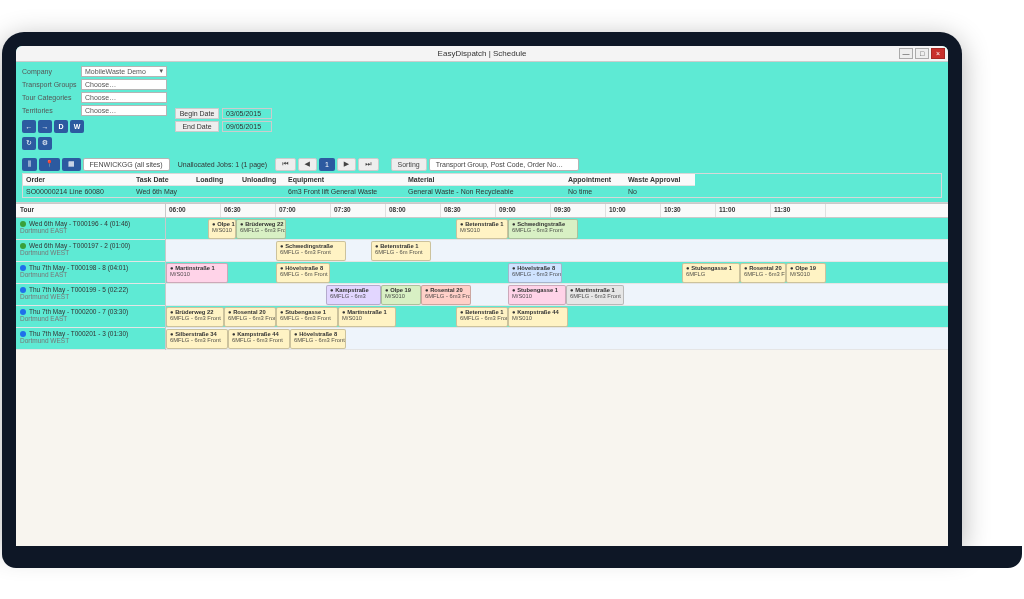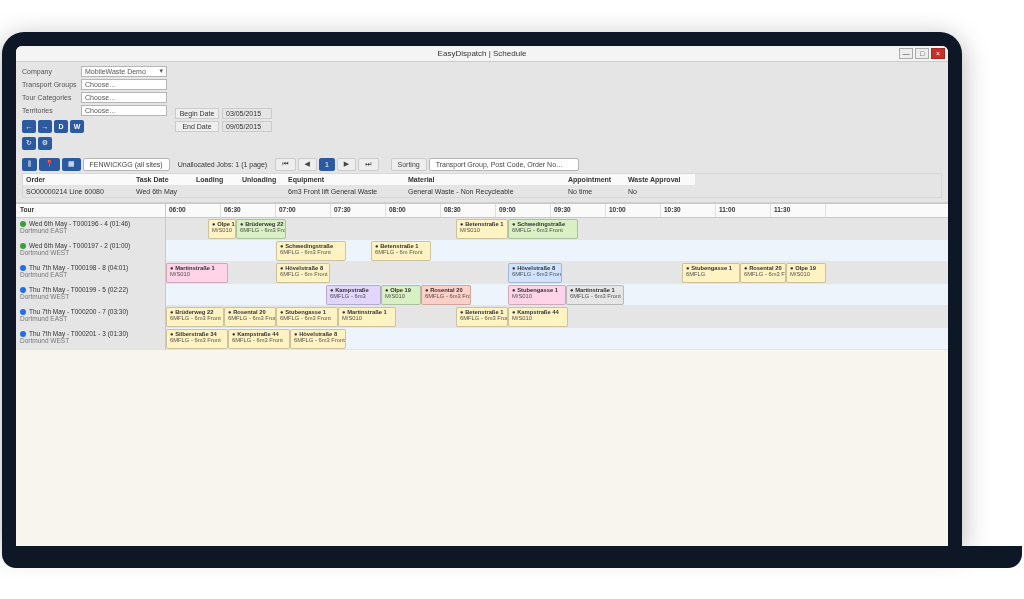--- a/index.html
+++ b/index.html
@@ -1,19 +1,19 @@
 <!DOCTYPE html>
 <html><head>
 <meta charset="utf-8">
 <style>
 *{box-sizing:border-box;margin:0;padding:0;font-family:"Segoe UI",Tahoma,Arial,sans-serif}
 body{display:flex;align-items:center;justify-content:center;min-height:100vh;background:#fff}
 .laptop{width:960px;background:#0e1726;border-radius:22px 22px 0 0;padding:14px 14px 0;box-shadow:0 6px 28px rgba(0,0,0,.3)}
 .laptop-base{width:1020px;height:22px;background:#0e1726;border-radius:0 0 14px 14px}
-.screen{background:#e5e5e5;border-radius:6px 6px 0 0;height:500px;overflow:hidden;font-size:7px;color:#333;display:flex;flex-direction:column}
+.screen{background:#5eead4;border-radius:6px 6px 0 0;height:500px;overflow:hidden;font-size:7px;color:#333;display:flex;flex-direction:column}
 .titlebar{height:16px;background:#f4f4f4;border-bottom:1px solid #ccc;display:flex;align-items:center;justify-content:center;position:relative;font-size:8px}
 .winctrl{position:absolute;right:3px;top:2px;display:flex;gap:2px}
 .wc{width:14px;height:11px;background:#eee;border:1px solid #aaa;font-size:7px;text-align:center;line-height:9px;cursor:pointer}
 .wc.close{background:#c9302c;color:#fff;border-color:#a52824}
 .toolbar{display:flex;gap:8px;padding:4px 6px;border-bottom:1px solid #d0d0d0;flex-wrap:wrap;align-items:flex-start}
 .filters{display:flex;flex-direction:column;gap:2px}
 .frow{display:flex;align-items:center;gap:3px}
 .flab{width:56px;font-size:7px;color:#555}
 .fsel{width:86px;height:11px;border:1px solid #b5b5b5;background:#fff;font-size:7px;padding:0 3px;display:flex;align-items:center;justify-content:space-between;color:#555}
 .btnrow{display:flex;gap:2px;margin-top:2px}

